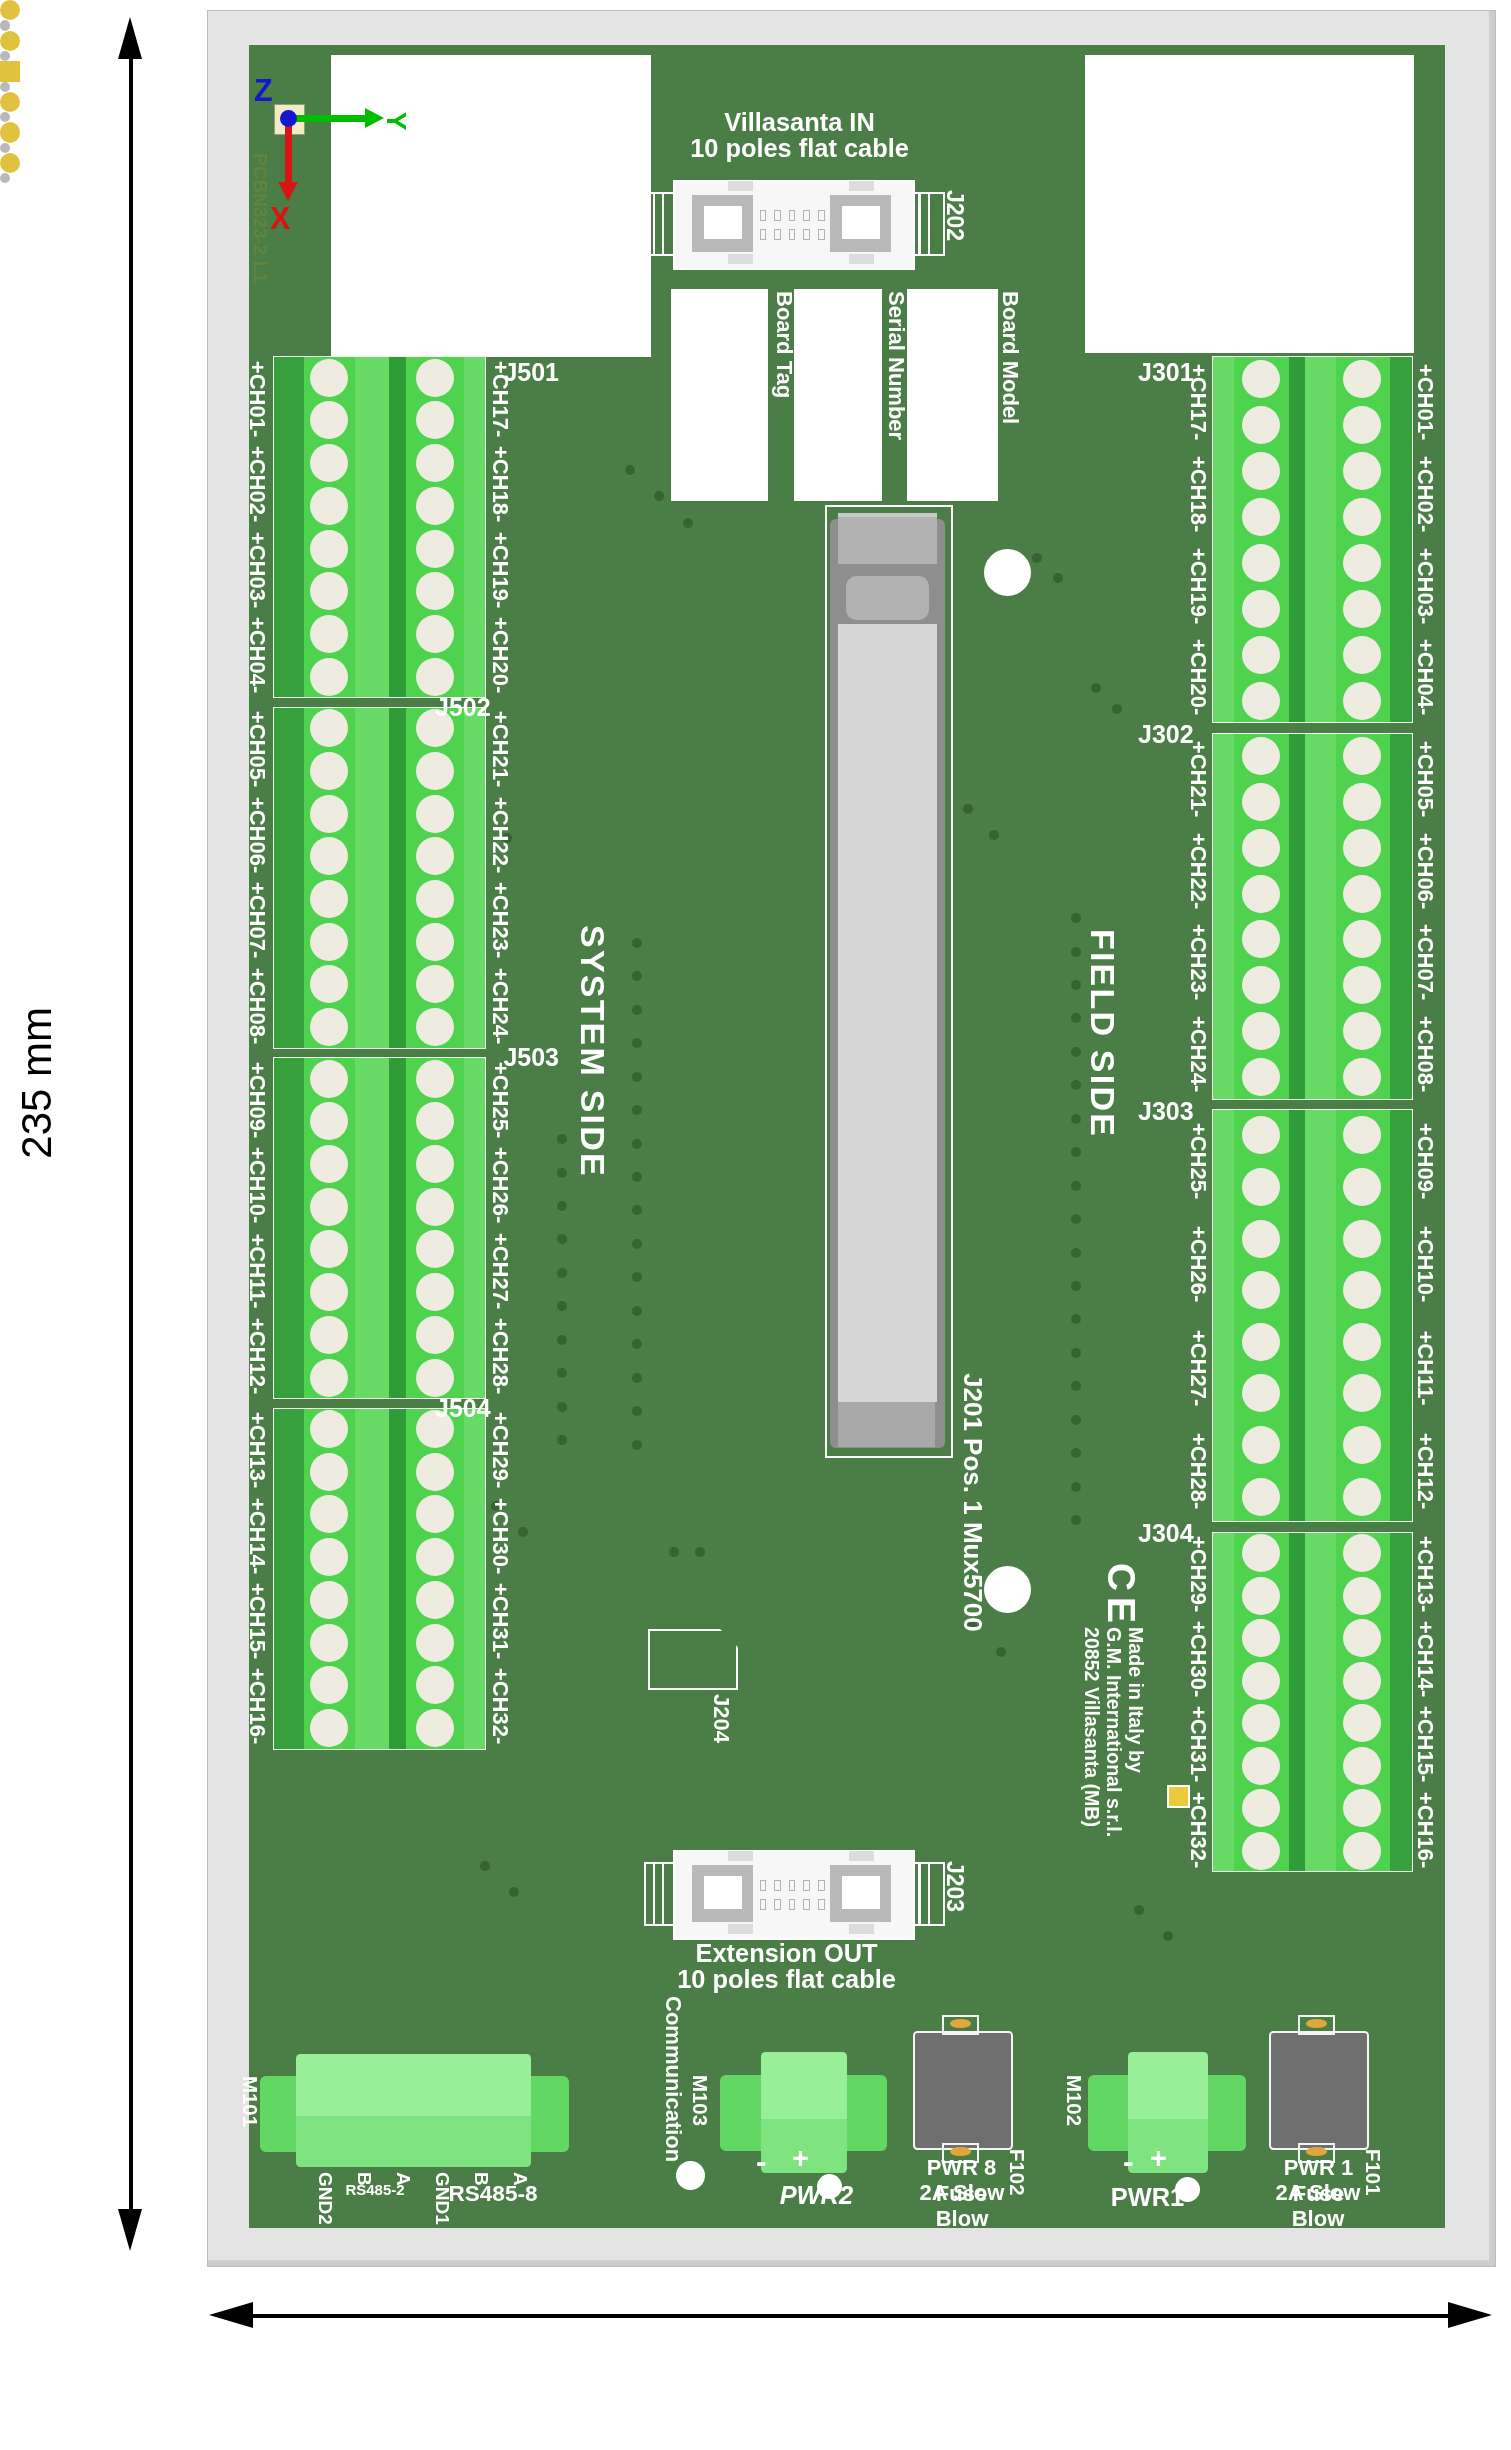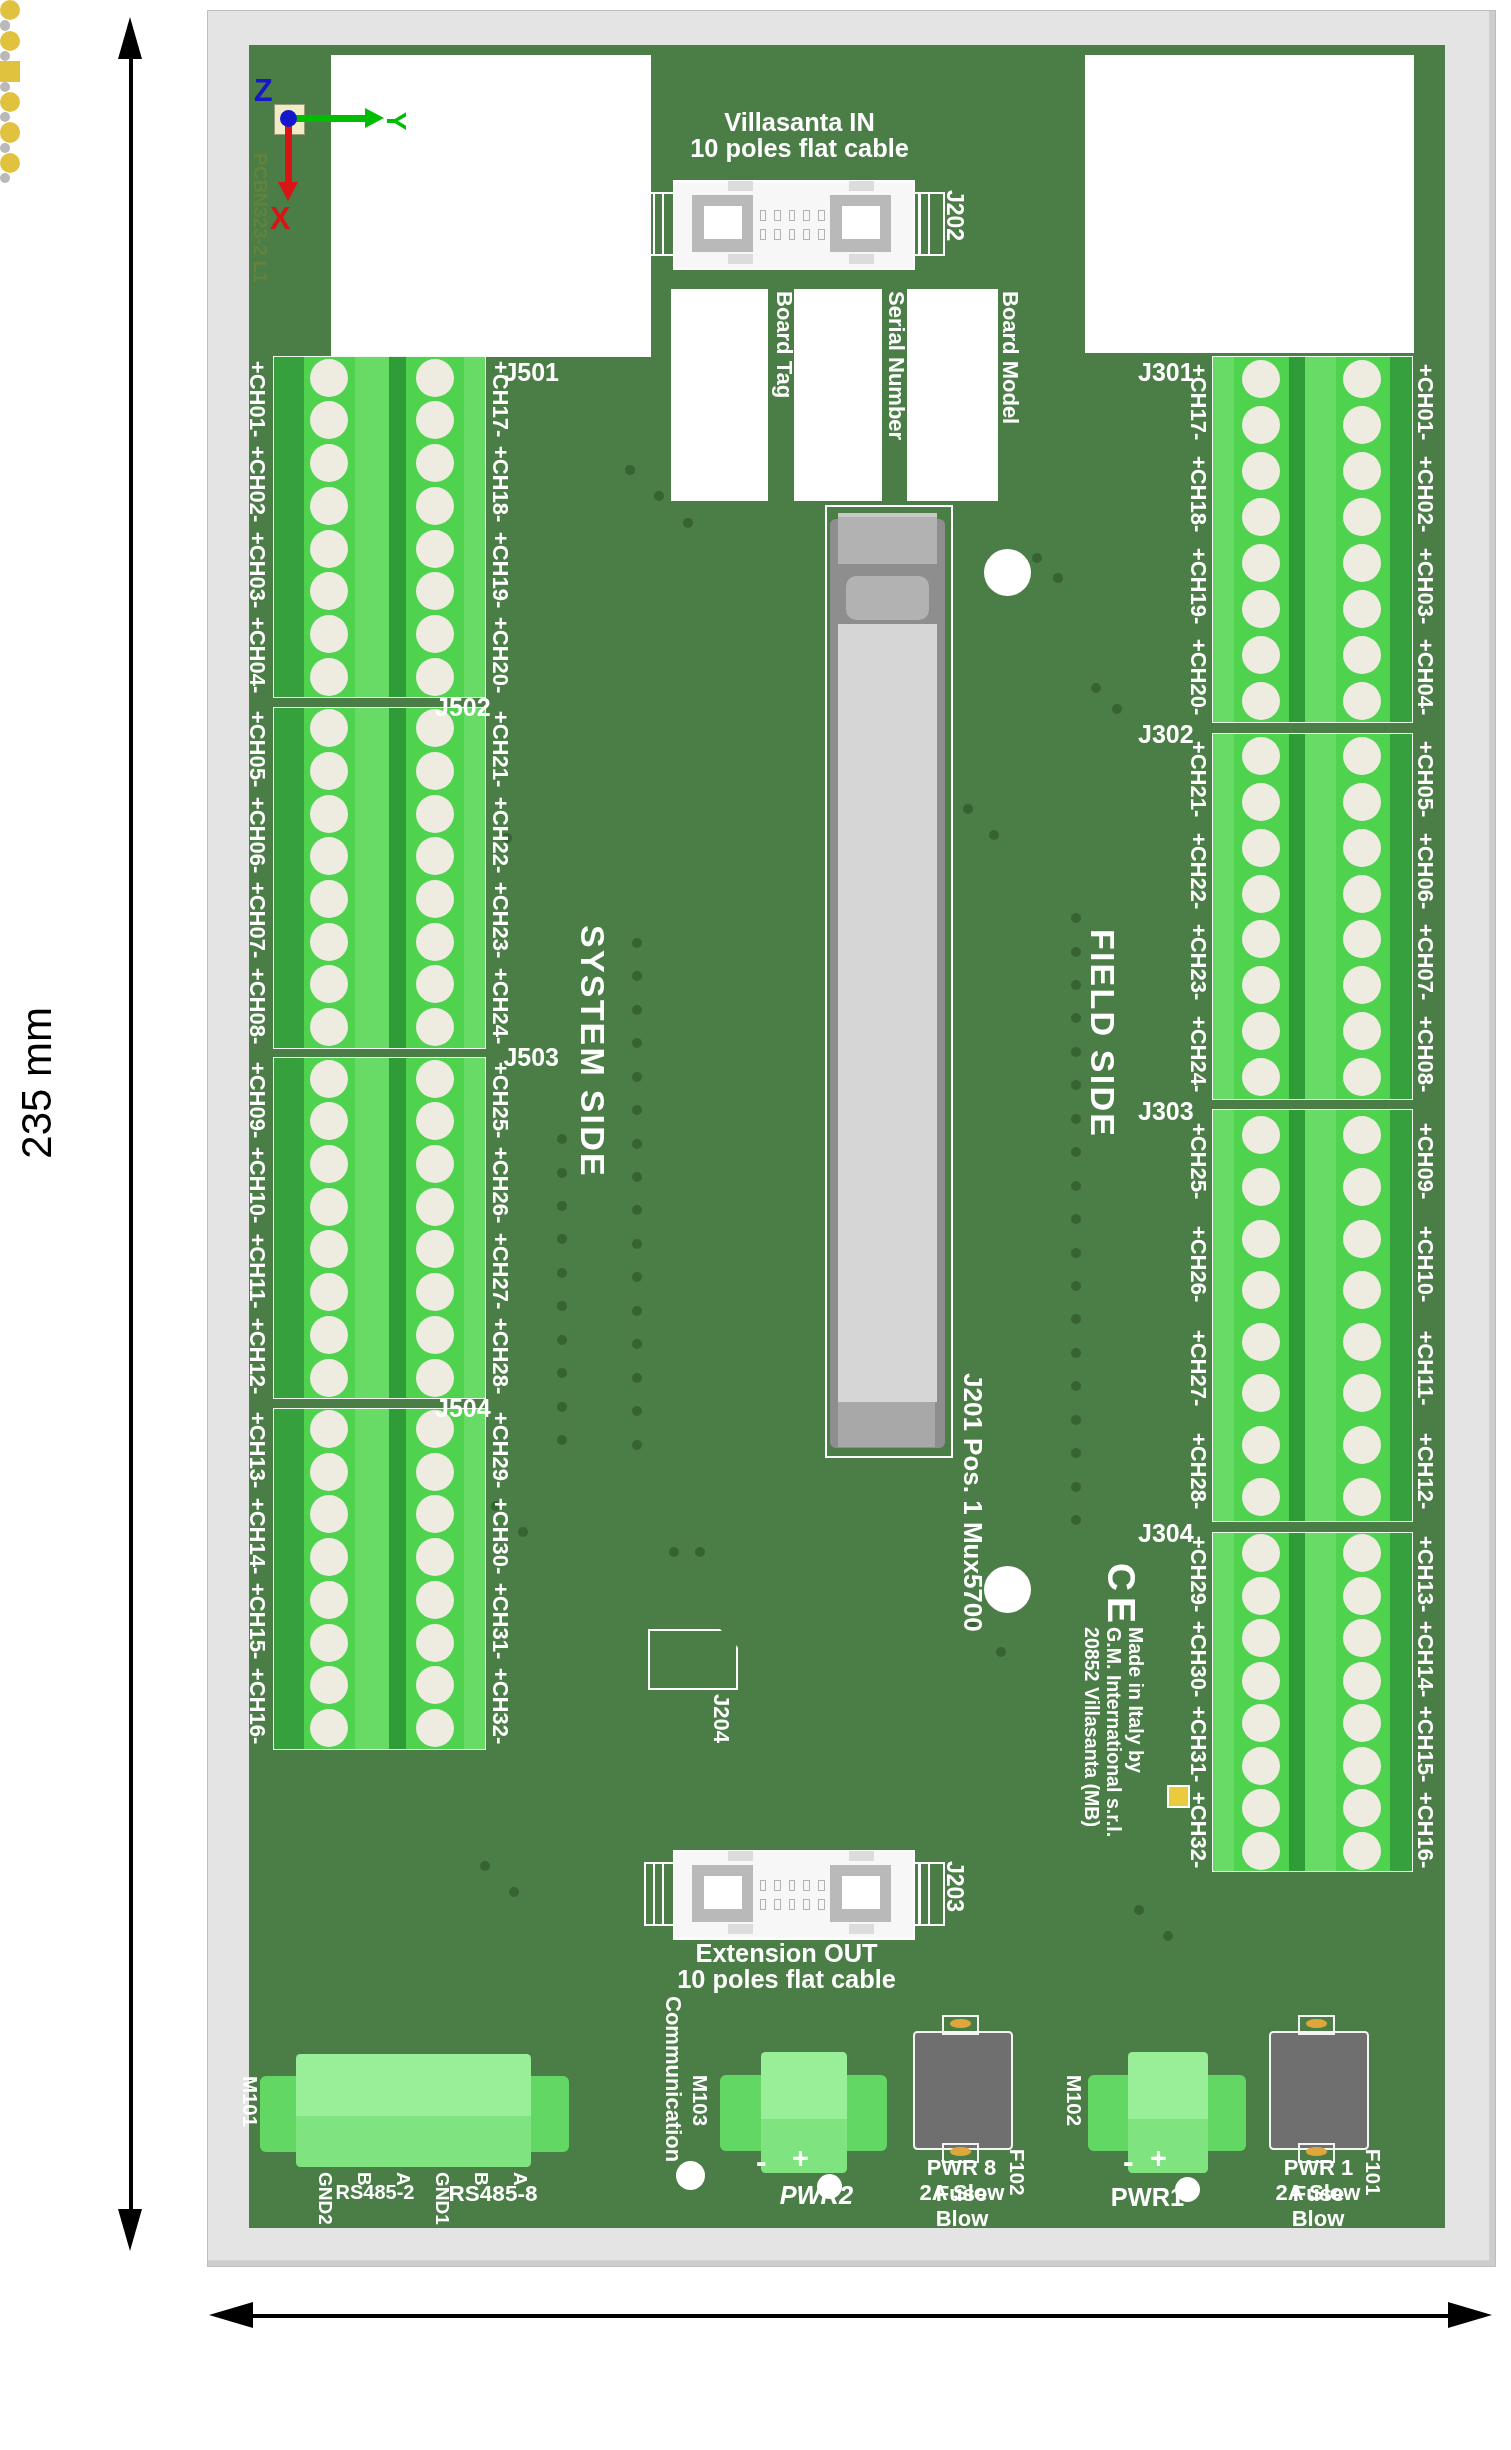--- a/index.html
+++ b/index.html
@@ -110,21 +110,21 @@
   .pinhole{background:#fff;border-radius:50%;z-index:6;}
   .led{background:#fff;border-radius:50%;z-index:5;}
   #comm-led{left:676px;top:2161px;width:29px;height:29px;}
   #pwr2-led{left:817px;top:2174px;width:25px;height:25px;}
   #pwr1-led{left:1175px;top:2177px;width:25px;height:25px;}
   #m101-label{left:238px;top:2076px;font-size:20.4px;z-index:5;}
   #communication{left:660px;top:1996px;font-size:22px;z-index:5;}
   #m103-label{left:688px;top:2075px;font-size:20.4px;z-index:5;}
   #m102-label{left:1062px;top:2075px;font-size:20.4px;z-index:5;}
   .pinlbl{font-size:19px;z-index:5;}
-  #rs4852{left:324px;top:2181px;width:102px;text-align:center;font-size:20px;z-index:5;}
+  #rs4852{left:324px;top:2181px;width:102px;text-align:center;font-size:15px;z-index:5;}
   #rs4851{left:442px;top:2181px;width:102px;text-align:center;font-size:22.5px;z-index:5;}
   #pwr2-minus{left:756px;top:2143px;font-size:32px;z-index:5;}
   #pwr2-plus{left:792px;top:2142px;font-size:29px;z-index:5;}
   #pwr2-label{left:766px;top:2181px;width:87px;text-align:right;font-size:25.4px;z-index:5;font-style:italic;}
   #pwr1-minus{left:1123px;top:2143px;font-size:32px;z-index:5;}
   #pwr1-plus{left:1150px;top:2142px;font-size:29px;z-index:5;}
   #pwr1-label{left:1104px;top:2183px;width:87px;text-align:center;font-size:25.4px;z-index:5;}
   .fusebody{background:#6f6f6f;border:2.2px solid #f4f4f4;border-radius:4.4px;z-index:5;}
   .fusetab{border:2.2px solid #f4f4f4;z-index:5;}
   .fuse-oval{margin:2.2px auto 0;width:20.4px;height:8.7px;background:#dfa63c;border-radius:50%;}

